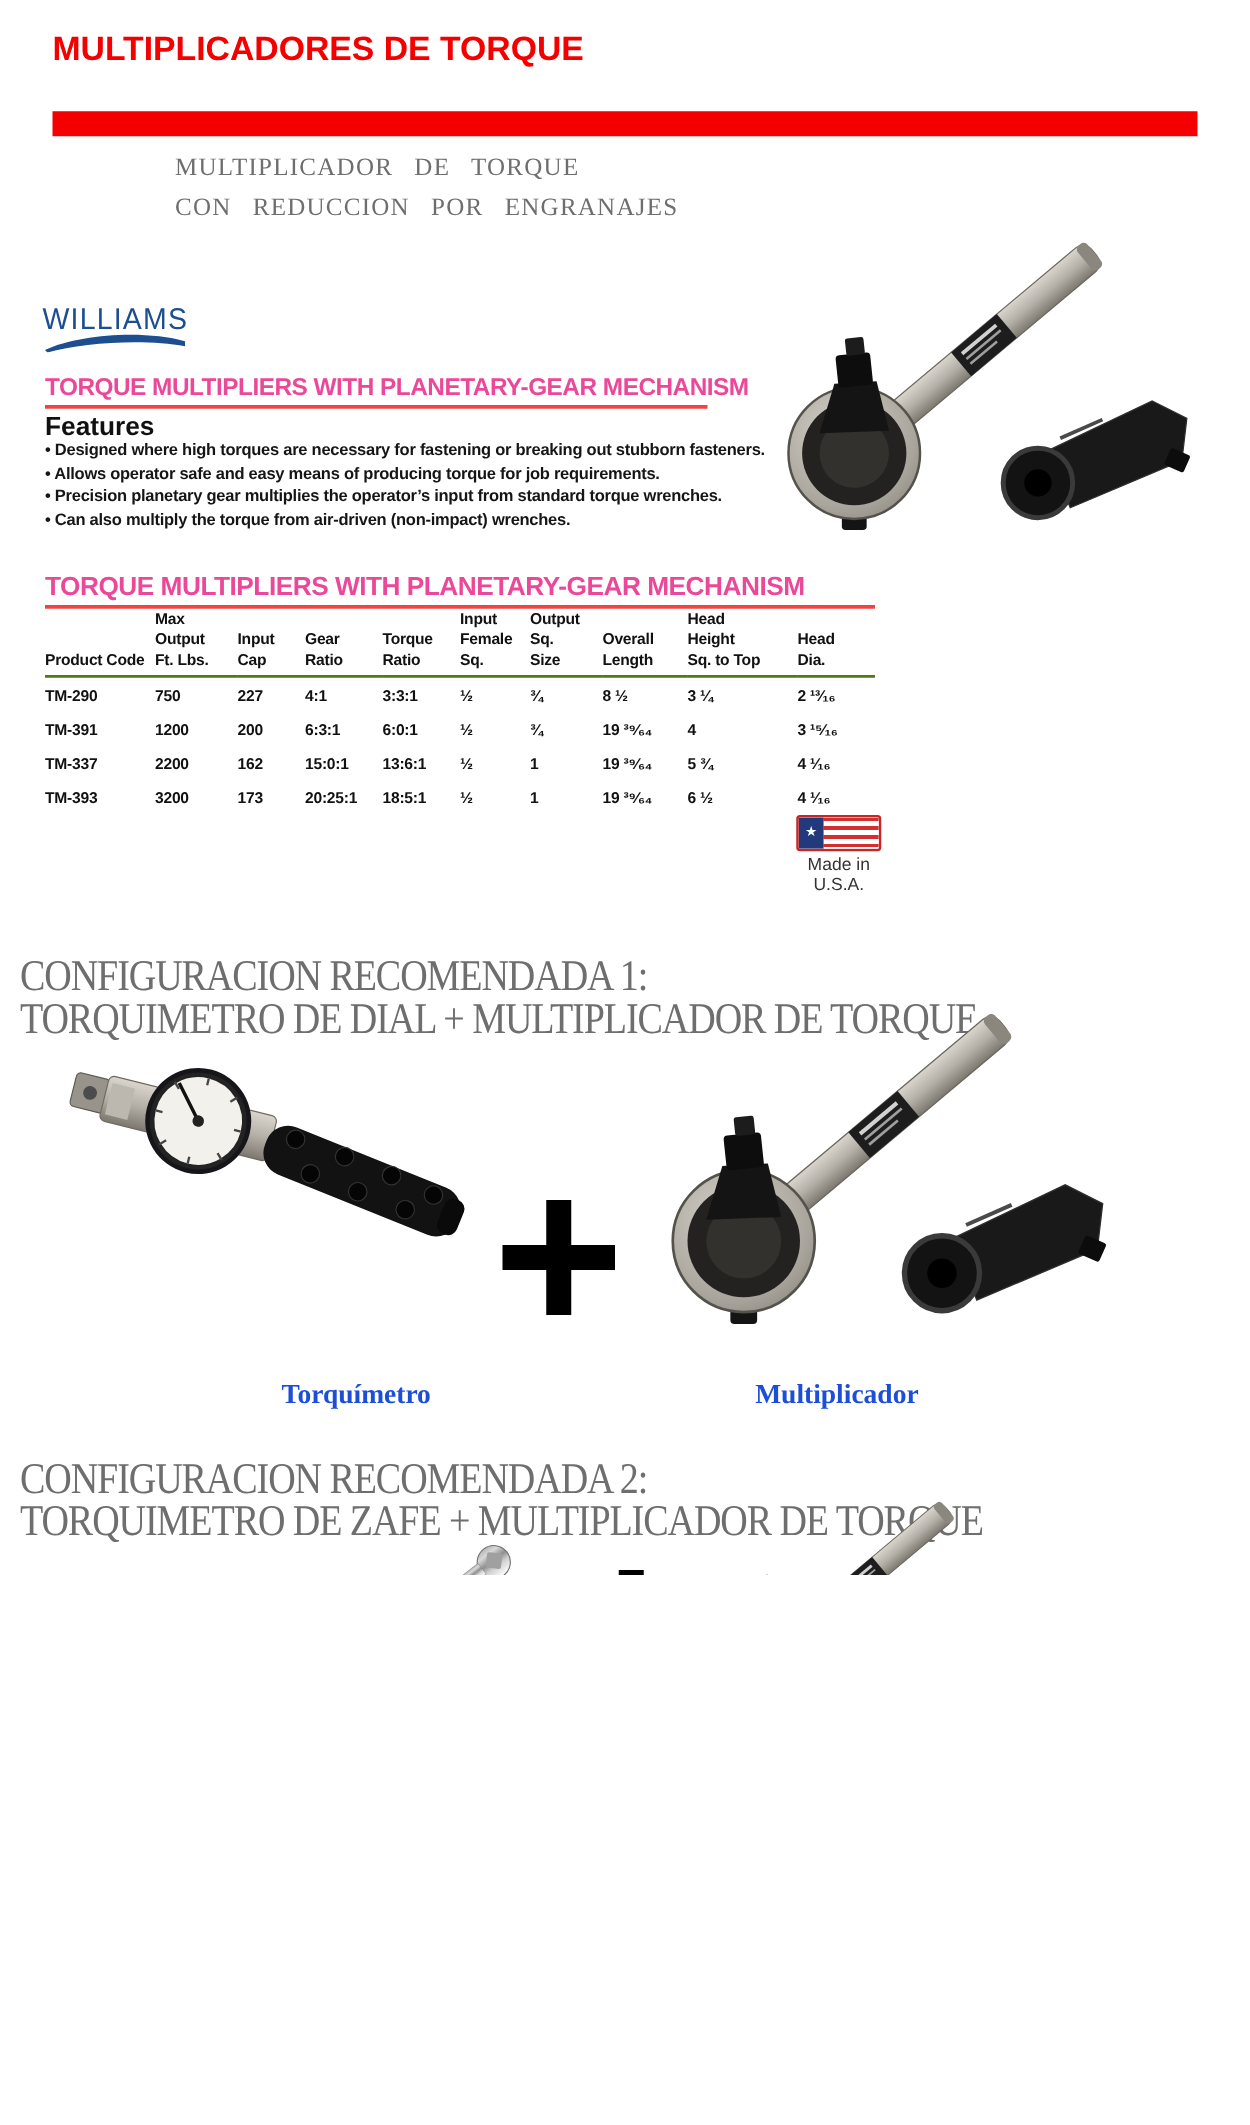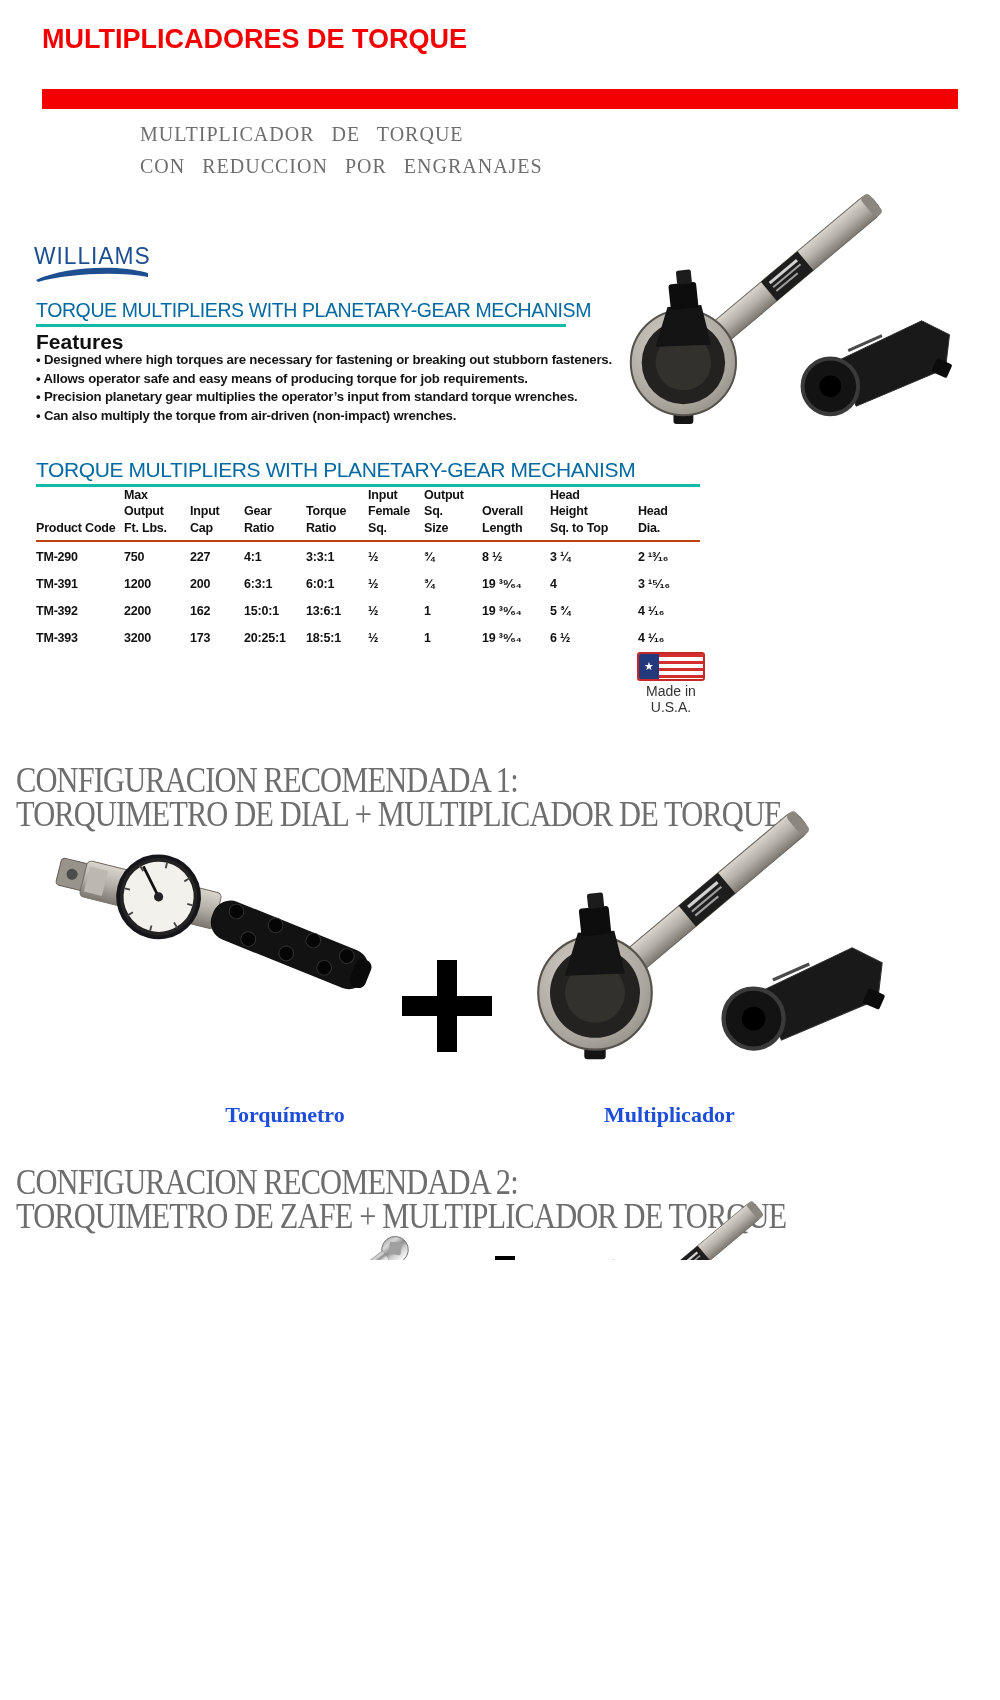--- a/index.html
+++ b/index.html
@@ -21,37 +21,37 @@
     font-family:"Liberation Serif",serif;font-size:20px;line-height:32px;
     letter-spacing:1px;word-spacing:11px;white-space:nowrap;}
 
   
   #williams{left:34px;top:242px;width:130px;}
   #williams .wtxt{font-size:24px;letter-spacing:1px;font-weight:normal;
     font-family:"Liberation Sans",sans-serif;display:inline-block;transform:scaleX(0.95);transform-origin:left;}
   #williams svg{display:block;margin-top:-6px;}
 
   
-  .black-heading{font-weight:normal;letter-spacing:-0.4px;color:#0369a1;border-bottom:3px solid #14b8a6;
+  .black-heading{font-weight:bold;letter-spacing:-0.4px;color:#ec4899;border-bottom:3px solid #ef4444;
     padding-bottom:2px;white-space:nowrap;}
   #features-heading{left:36px;top:299px;width:530px;font-size:19.5px;}
   #spec-heading{left:36px;top:458px;width:664px;font-size:21px;}
 
   #features-title{left:36px;top:330px;font-size:21px;font-weight:bold;color:#111;}
   #feature-list{left:36px;top:351px;margin:0;padding:0;list-style:none;width:600px;}
   #feature-list li{font-size:13.2px;font-weight:bold;letter-spacing:-0.2px;color:#151515;
     line-height:18.5px;white-space:nowrap;}
   #feature-list li::before{content:"• ";}
 
   
   #spec-table{left:36px;top:487px;width:664px;border-collapse:collapse;table-layout:fixed;
     font-family:"Liberation Sans",sans-serif;font-size:12.5px;font-weight:bold;
     letter-spacing:-0.2px;color:#111;}
   #spec-table th{vertical-align:bottom;text-align:left;padding:0 2px 4px 0;
-    border-bottom:2px solid #c2410c;white-space:pre-line;line-height:1.3;font-weight:bold;}
+    border-bottom:2px solid #4d7c0f;white-space:pre-line;line-height:1.3;font-weight:bold;}
   #spec-table td{padding:8px 2px 5px 0;white-space:nowrap;}
   #spec-table col:nth-child(1){width:88px;}
   #spec-table col:nth-child(2){width:66px;}
   #spec-table col:nth-child(3){width:54px;}
   #spec-table col:nth-child(4){width:62px;}
   #spec-table col:nth-child(5){width:62px;}
   #spec-table col:nth-child(6){width:56px;}
   #spec-table col:nth-child(7){width:58px;}
   #spec-table col:nth-child(8){width:68px;}
   #spec-table col:nth-child(9){width:88px;}
@@ -183,21 +183,21 @@
           <td>200</td>
           <td>6:3:1</td>
           <td>6:0:1</td>
           <td>½</td>
           <td>¾</td>
           <td>19 ³⁹⁄₆₄</td>
           <td>4</td>
           <td>3 ¹⁵⁄₁₆</td>
         </tr>
         <tr>
-          <td>TM-392</td>
+          <td>TM-337</td>
           <td>2200</td>
           <td>162</td>
           <td>15:0:1</td>
           <td>13:6:1</td>
           <td>½</td>
           <td>1</td>
           <td>19 ³⁹⁄₆₄</td>
           <td>5 ¾</td>
           <td>4 ¹⁄₁₆</td>
         </tr>

